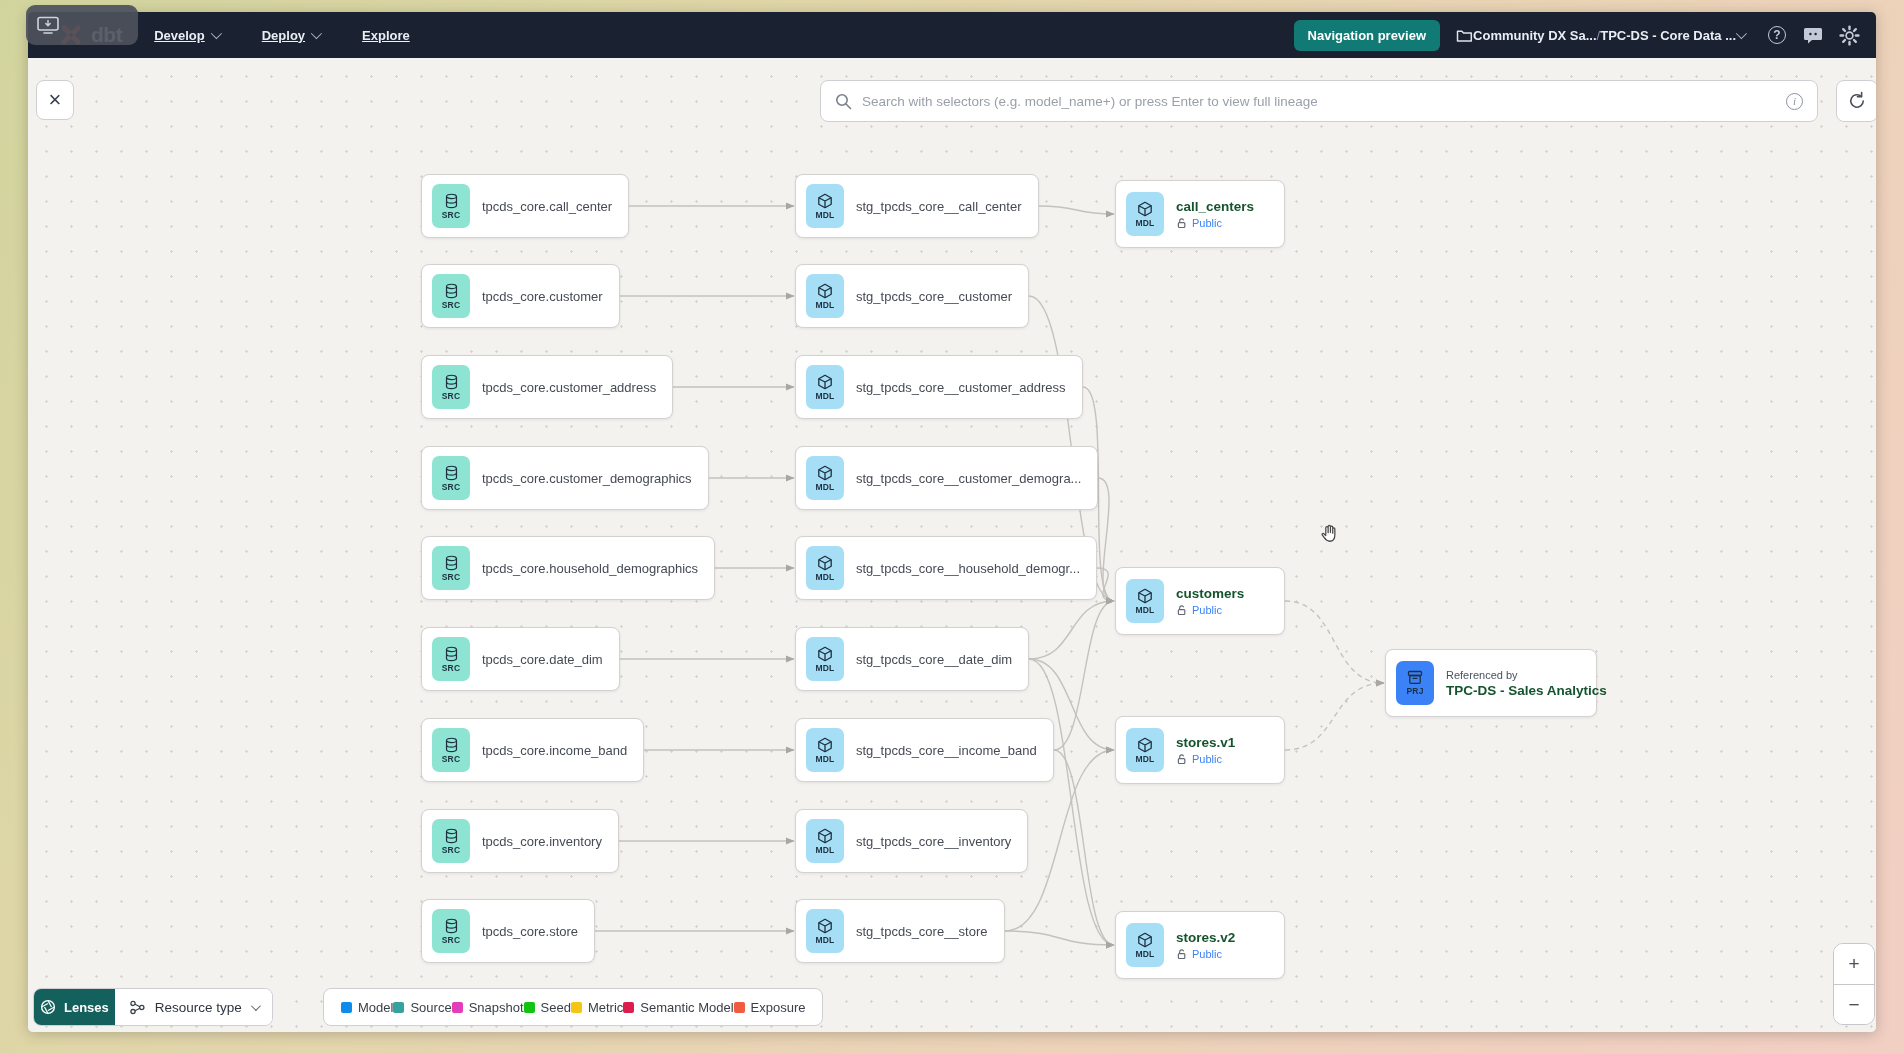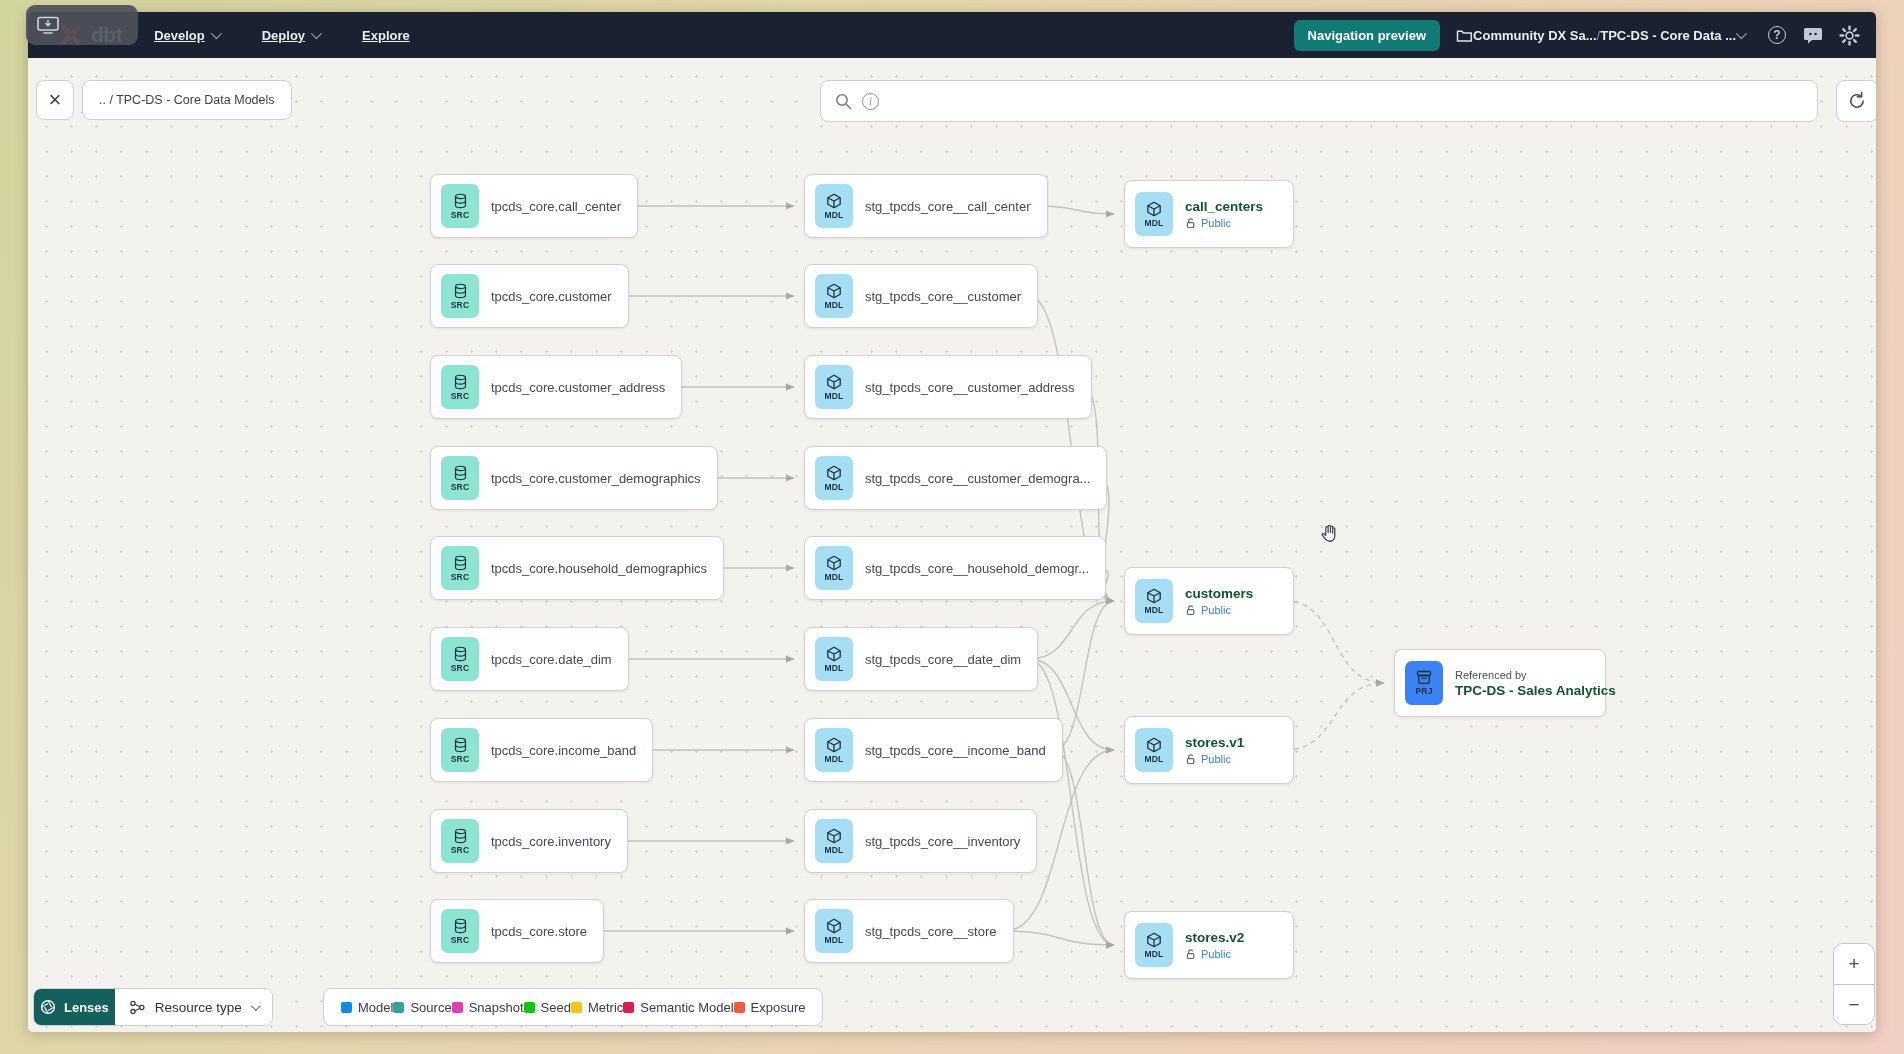--- a/index.html
+++ b/index.html
@@ -32,21 +32,21 @@
   .nav-icon { width:22px; height:22px; display:flex; align-items:center; justify-content:center; color:#c3c9d6; cursor:pointer; }
   .help-circle { width:18px; height:18px; border:1.7px solid #c3c9d6; border-radius:50%; font-size:12px; font-weight:bold; display:flex; align-items:center; justify-content:center; }
   
   #canvas {
     position:absolute; left:0; top:46px; width:1848px; height:974px;
     background-color:#f3f2ef;
     background-image: radial-gradient(circle, #d6d4cf 1.1px, transparent 1.3px);
     background-size:25px 25px; background-position:6px 6px;
   }
   #edges { position:absolute; left:0; top:0; z-index:1; }
-  #nodes { position:absolute; left:9px; top:0; width:100%; height:100%; z-index:2; }
+  #nodes { position:absolute; left:0; top:0; width:100%; height:100%; z-index:2; }
   
   .sq-btn { position:absolute; z-index:5; background:#fff; border:1px solid #cfcfd3; border-radius:8px; display:flex; align-items:center; justify-content:center; cursor:pointer; }
   #close-btn { left:8px; top:22px; width:38px; height:40px; font-size:22px; color:#3a4049; line-height:1; }
   #crumb-chip { position:absolute; z-index:5; left:54px; top:22px; height:40px; background:#fff; border:1px solid #cfcfd3; border-radius:8px; display:flex; align-items:center; padding:0 16px; font-size:12.5px; color:#3c424d; cursor:pointer; }
   #search-bar { position:absolute; z-index:5; left:792px; top:22px; width:998px; height:42px; background:#fff; border:1px solid #cfcfd3; border-radius:8px; display:flex; align-items:center; padding:0 14px; gap:10px; }
   #search-bar input { flex:1; border:none; outline:none; font-size:13.5px; color:#3c424d; font-family:"Liberation Sans",sans-serif; background:transparent; }
   #search-bar input::placeholder { color:#9aa0ab; }
   .info-circle { width:17px; height:17px; border:1.4px solid #8b919c; border-radius:50%; color:#8b919c; font-size:11px; display:flex; align-items:center; justify-content:center; font-style:italic; font-family:"Liberation Serif",serif; cursor:pointer; }
   #refresh-btn { left:1808px; top:22px; width:42px; height:42px; }
   
@@ -444,26 +444,26 @@
             <span class="bt">PRJ</span>
           </div>
           <div class="col">
             <span class="refby">Referenced by</span>
             <span class="title">TPC-DS - Sales Analytics</span>
           </div>
         </div>
       </div>
 
     <div id="close-btn" class="sq-btn">×</div>
-    <div id="crumb-chip">.. / TPC-DS - Core Data Models</div>
     <div id="search-bar">
       <svg width="17" height="17" viewBox="0 0 17 17">
         <circle cx="7" cy="7" r="5.2" fill="none" stroke="#7a818c" stroke-width="1.6"></circle>
         <line x1="11" y1="11" x2="15.5" y2="15.5" stroke="#7a818c" stroke-width="1.6" stroke-linecap="round"></line>
       </svg>
+      <input type="text" placeholder="Search with selectors (e.g. model_name+) or press Enter to view full lineage" style="">
       <span class="info-circle">i</span>
     </div>
     <div id="refresh-btn" class="sq-btn">
       <svg width="20" height="20" viewBox="0 0 20 20">
         <path d="M16.2 10a6.2 6.2 0 1 1-1.9-4.5" fill="none" stroke="#4a4f58" stroke-width="1.6" stroke-linecap="round"></path>
         <path d="M14.6 1.6 L14.6 5.8 L10.4 5.8" fill="none" stroke="#4a4f58" stroke-width="1.6" stroke-linecap="round" stroke-linejoin="round"></path>
       </svg>
     </div>
 
     <div id="lens-group">

